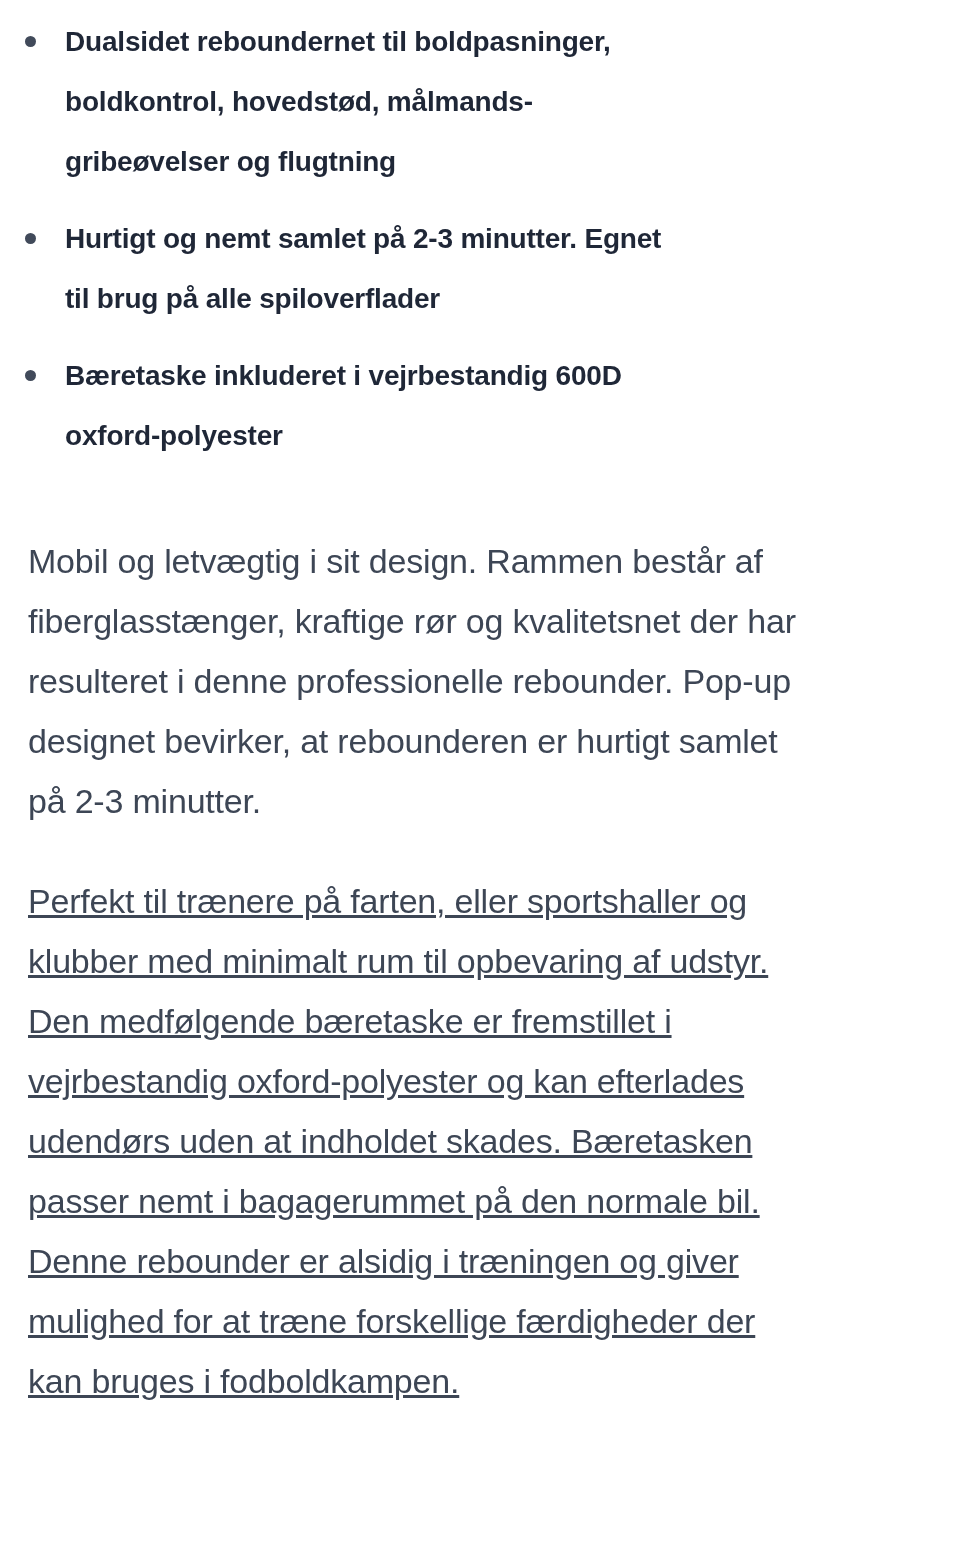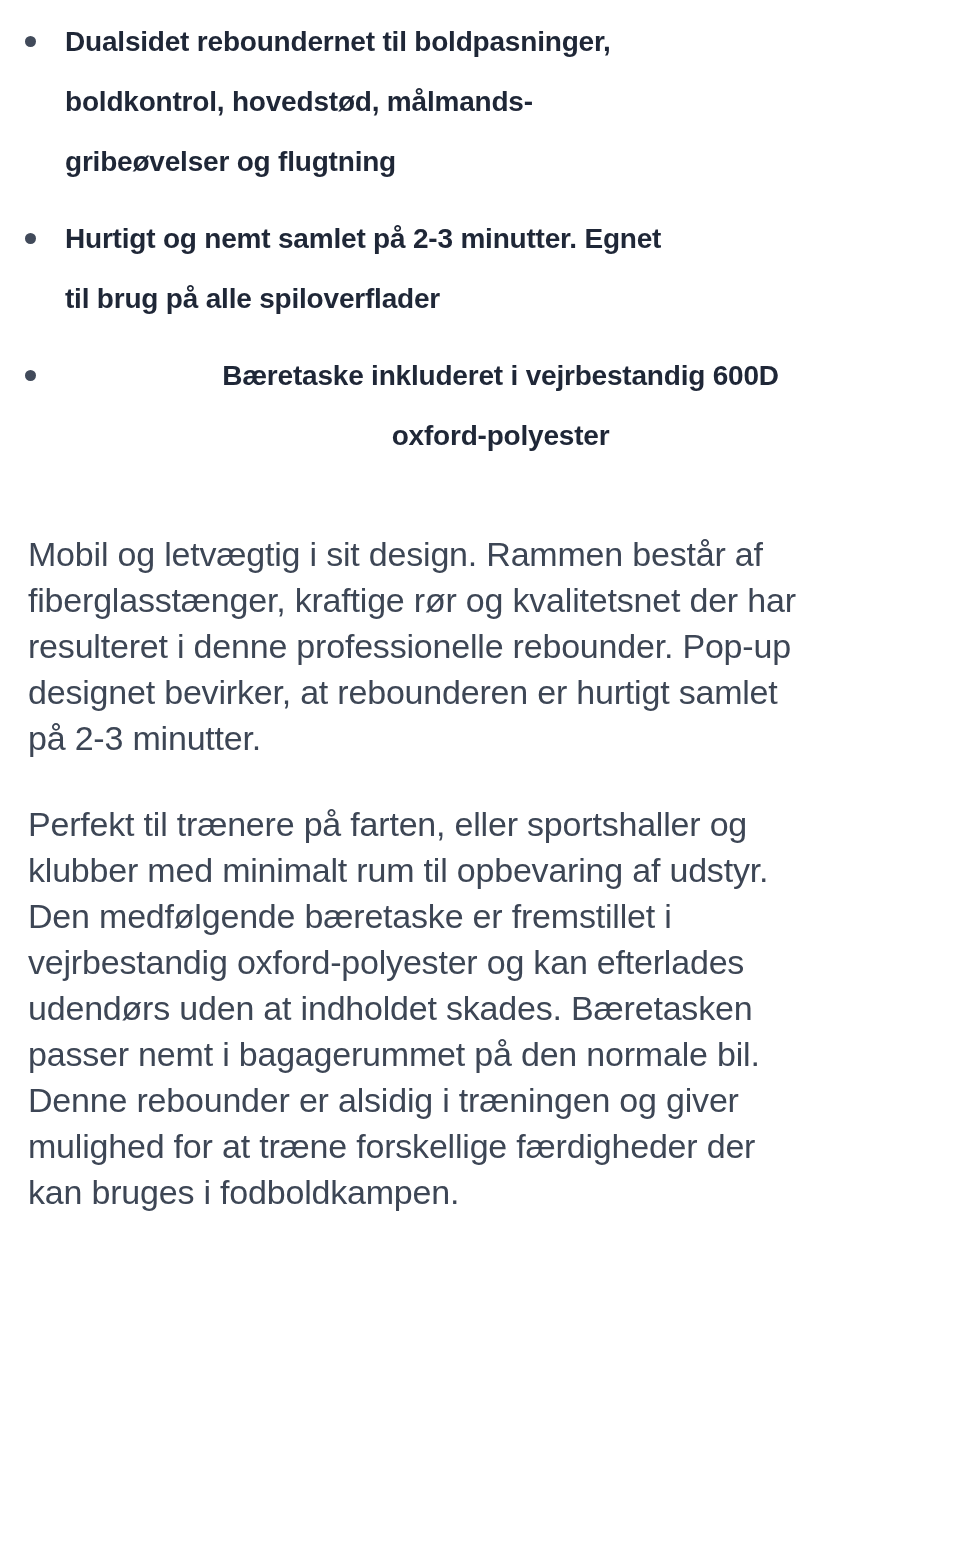--- a/index.html
+++ b/index.html
@@ -27,41 +27,41 @@
   ul.feature-list li {
     position: relative;
     padding-left: 37px;
     margin-bottom: 17px;
     font-weight: 700;
     font-size: 28px;
     line-height: 60px;
     letter-spacing: -0.2px;
     color: var(--feature-text);
   }
-  ul.feature-list li:last-child { margin-bottom: 0; text-align: center; }
+  ul.feature-list li:last-child { margin-bottom: 0; }
   ul.feature-list .dot {
     position: absolute;
     left: -3px;
     top: 24px;
     width: 11px;
     height: 11px;
     border-radius: 50%;
     background: var(--bullet-dot);
   }
   .preline { white-space: pre-line; }
   p.body-paragraph {
     font-weight: 400;
     font-size: 34px;
-    line-height: 46px;
+    line-height: 60px;
     letter-spacing: -0.2px;
     color: var(--paragraph-text);
     margin-bottom: 40px;
     max-width: 912px;
   }
-  p.body-paragraph:last-child { margin-bottom: 0; }
+  p.body-paragraph:last-child { margin-bottom: 0; text-decoration: underline; }
 </style>
 </head>
 <body>
 
 <div>
 
   <ul class="feature-list">
     <li>
       <span class="dot"></span>
       <span class="preline">Dualsidet reboundernet til boldpasninger,

